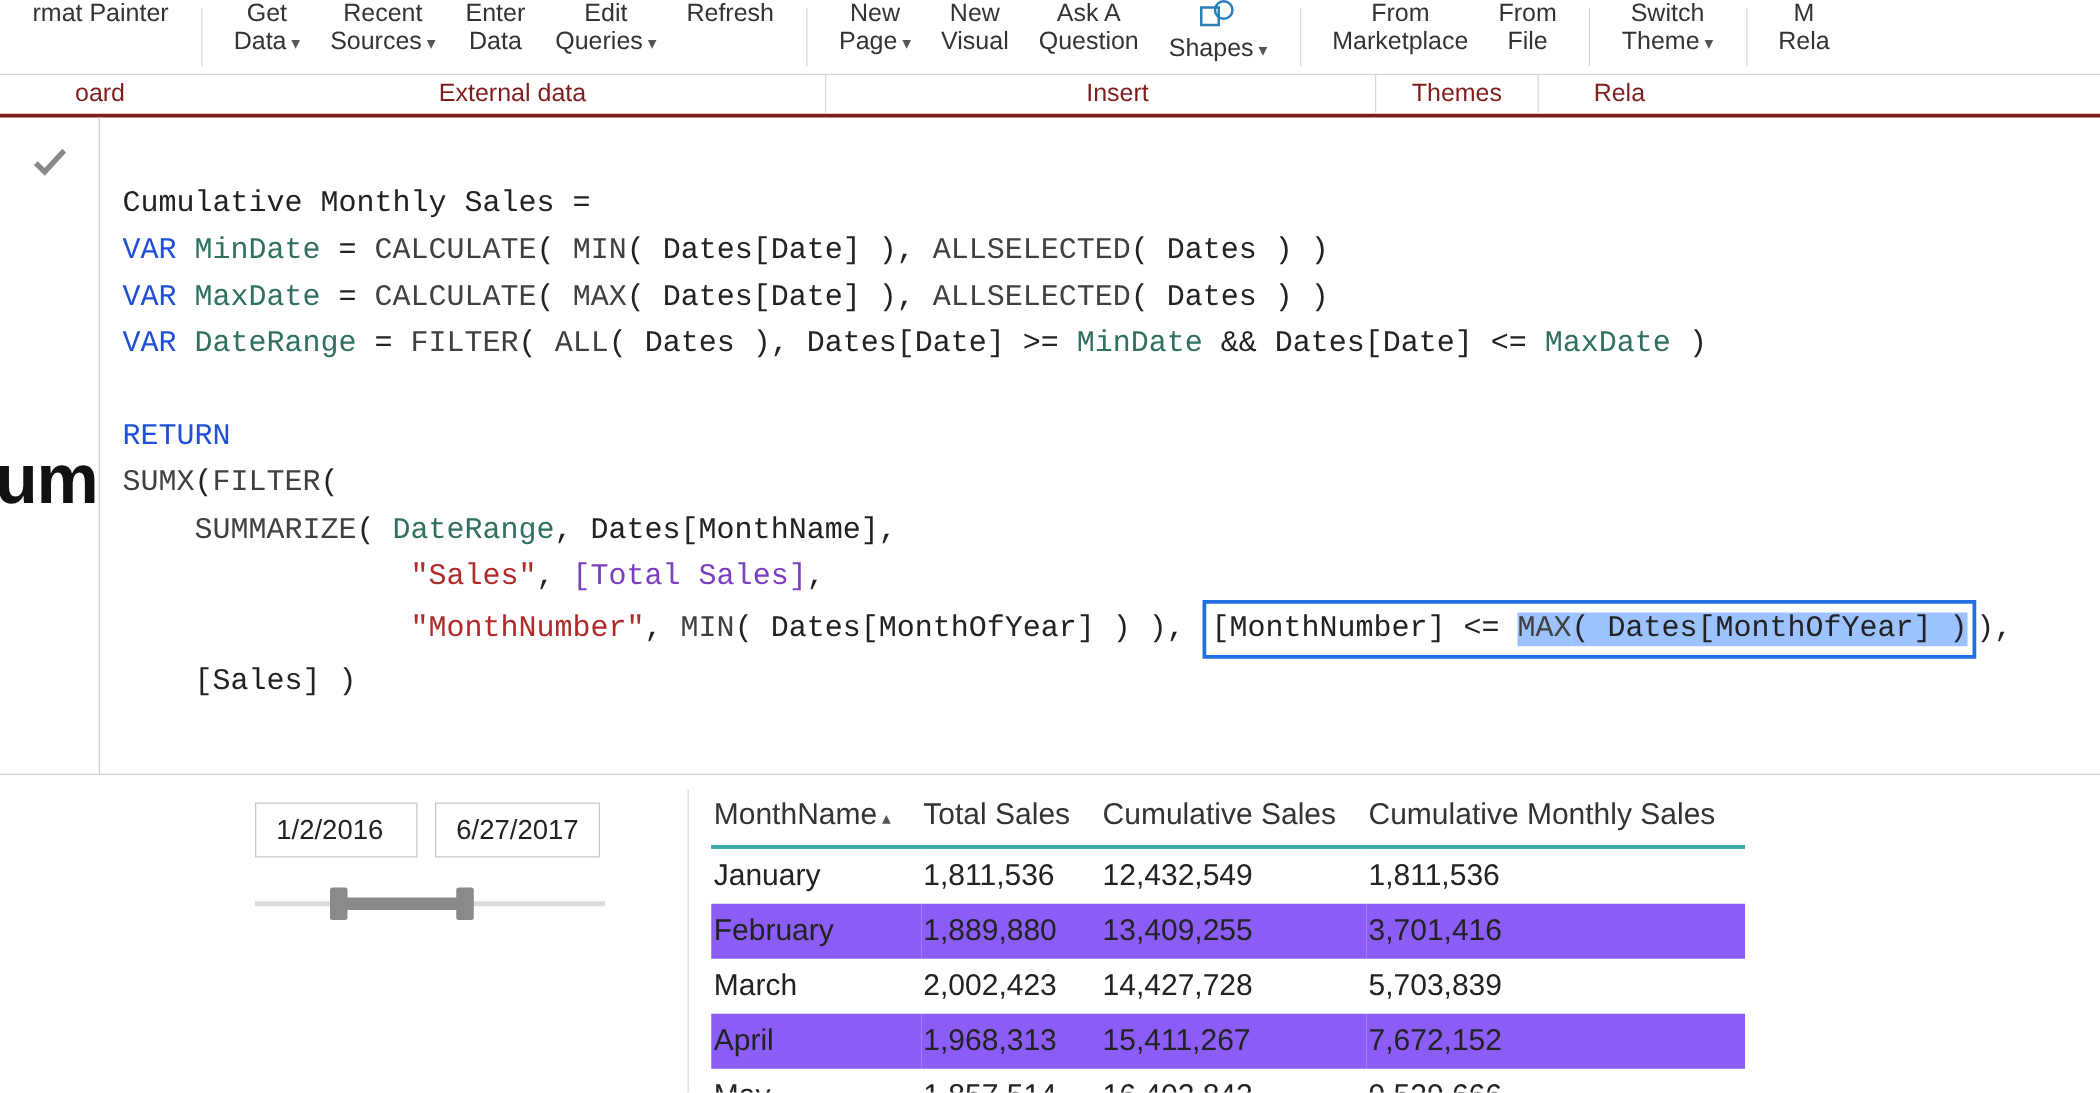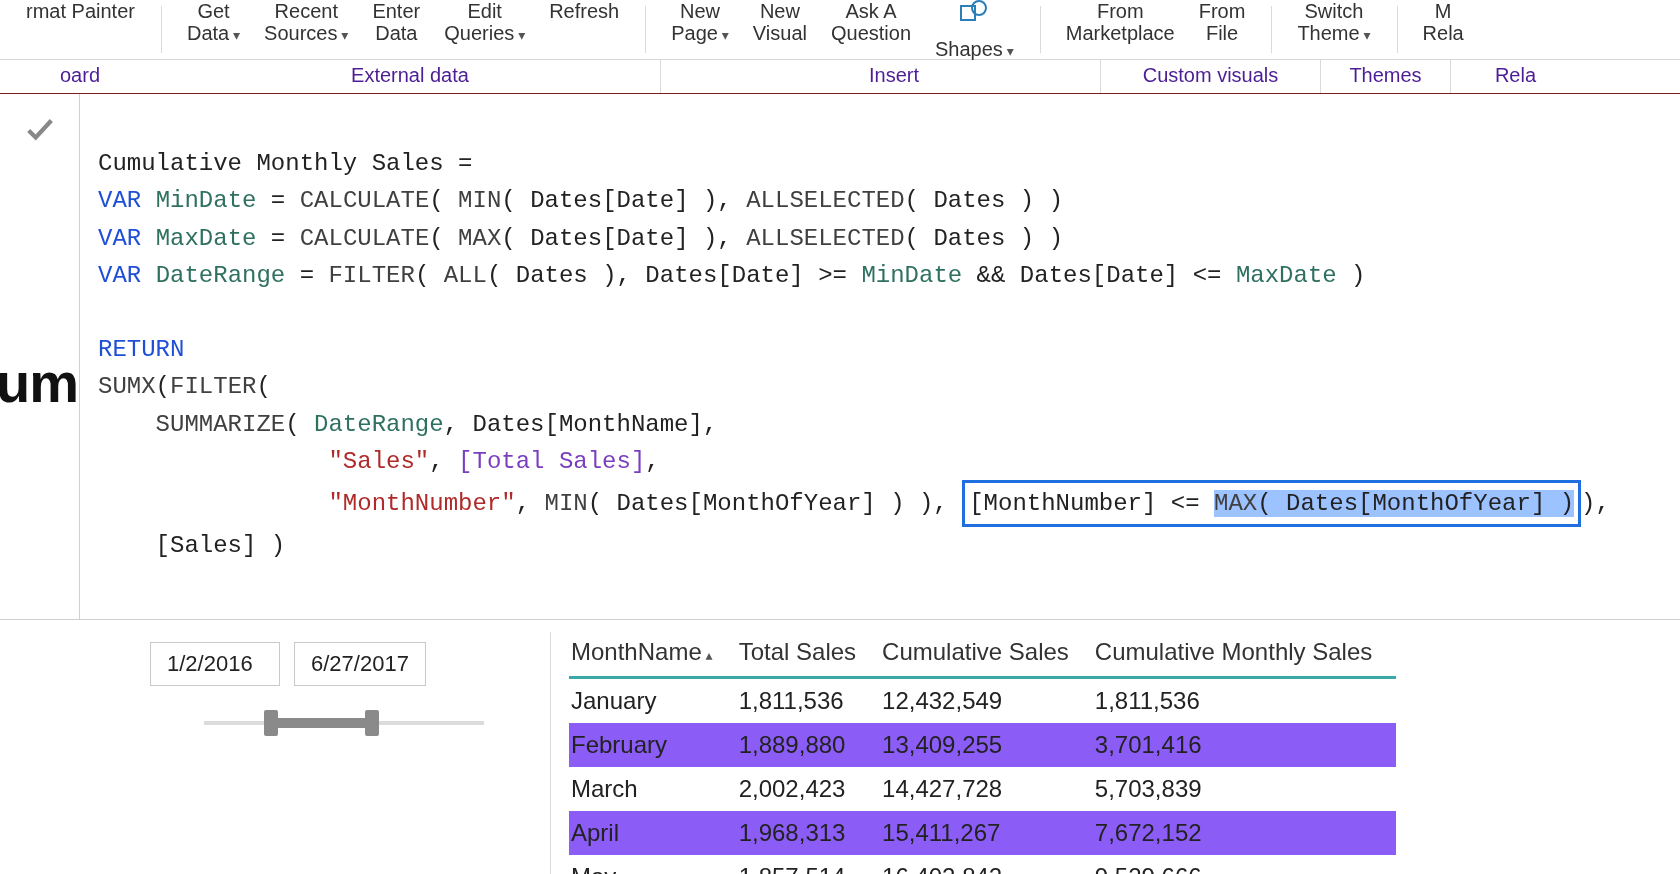--- a/index.html
+++ b/index.html
@@ -10,25 +10,25 @@
   .ribbon { display:flex; border-bottom:1px solid #d7d7d7; height:60px; font-size:20px; color:#333; }
   .ribbon-group { display:flex; align-items:flex-start; padding:0 14px; position:relative; }
   .ribbon-group + .ribbon-group::before{
     content:""; position:absolute; left:0; top:6px; bottom:6px; width:1px; background:#d9d9d9;
   }
   .ribbon-btn { display:flex; flex-direction:column; align-items:center; justify-content:flex-start;
                 padding:0 12px; line-height:1.1; white-space:nowrap; cursor:default; }
   .ribbon-btn .l1 { }
   .ribbon-btn .l2 { }
   .dd::after { content:" ▾"; font-size:14px; color:#555; }
-  .ribbon-btn.inline { align-items:center; gap:16px; }
+  .ribbon-btn.inline { align-items:center; gap:6px; }
   .shapes-ico { width:28px; height:22px; position:relative; }
   .shapes-ico svg { width:28px; height:22px; }
 
-  .group-labels { display:flex; height:34px; border-bottom:1px solid #7f1d1d; font-size:20px; color:#4c1d95; }
+  .group-labels { display:flex; height:34px; border-bottom:3px solid #7f1d1d; font-size:20px; color:#7f1d1d; }
   .group-label { text-align:center; flex:0 0 auto; padding-top:4px; }
 
   
   .gl-clip   { width:160px; }
   .gl-ext    { width:500px; }
   .gl-ins    { width:440px; border-left:1px solid #d9d9d9;padding-left:27px; }
   .gl-cust   { width:220px; border-left:1px solid #d9d9d9; }
   .gl-theme  { width:130px; border-left:1px solid #d9d9d9; }
   .gl-rel    { width:130px; border-left:1px solid #d9d9d9; }
 
@@ -51,21 +51,21 @@
   .hl-sel  { background:#9cc2ff; }
   .hl-box  { border:3px solid #1f6fe0; padding:2px 4px; display:inline-block; }
 
   
   .left-um { position:absolute; left:-4px; top:350px; font-size:56px; font-weight:700; color:#111; letter-spacing:-1px; }
 
   
   .canvas { display:flex; padding:12px 0 0 150px; gap:60px; }
   .slicer { width:340px; padding-top:10px; }
   .slicer-title { font-size:22px; margin:0 0 14px 54px; color:#222; }
-  .slicer-dates { display:flex; gap:14px; }
+  .slicer-dates { display:flex; gap:14px; margin-left:54px; }
   .datebox { border:1px solid #c9c9c9; padding:8px 16px; font-size:22px; min-width:130px; }
   .slider { margin:22px 0 0 54px; width:280px; height:30px; position:relative; }
   .track { position:absolute; left:0; right:0; top:13px; height:4px; background:#dcdcdc; }
   .range { position:absolute; top:10px; height:10px; background:#8a8a8a; }
   .handle{ position:absolute; top:2px; width:14px; height:26px; background:#8a8a8a; border-radius:2px; }
 
   
   .tbl-wrap { border-left:1px solid #d9d9d9; padding-left:18px; flex:1; }
   table.viz { border-collapse:collapse; font-size:24px; }
   table.viz th { text-align:right; font-weight:400; color:#333; padding:6px 24px 10px 2px; border-bottom:3px solid #3ba9a9; white-space:nowrap; }
@@ -148,21 +148,20 @@
       <span class="l1">M</span>
       <span class="l2">Rela</span>
     </div>
   </div>
 </div>
 
 <div class="group-labels">
   <div class="group-label gl-clip">oard</div>
   <div class="group-label gl-ext">External data</div>
   <div class="group-label gl-ins">Insert</div>
-  <div class="group-label gl-cust">Custom visuals</div>
   <div class="group-label gl-theme">Themes</div>
   <div class="group-label gl-rel">Rela</div>
 </div>
 
 <div class="fx-row">
   <div class="fx-commit">
     <svg viewBox="0 0 24 24">
         <polyline points="4,13 9,18 20,6"></polyline>
       </svg>
   </div>

